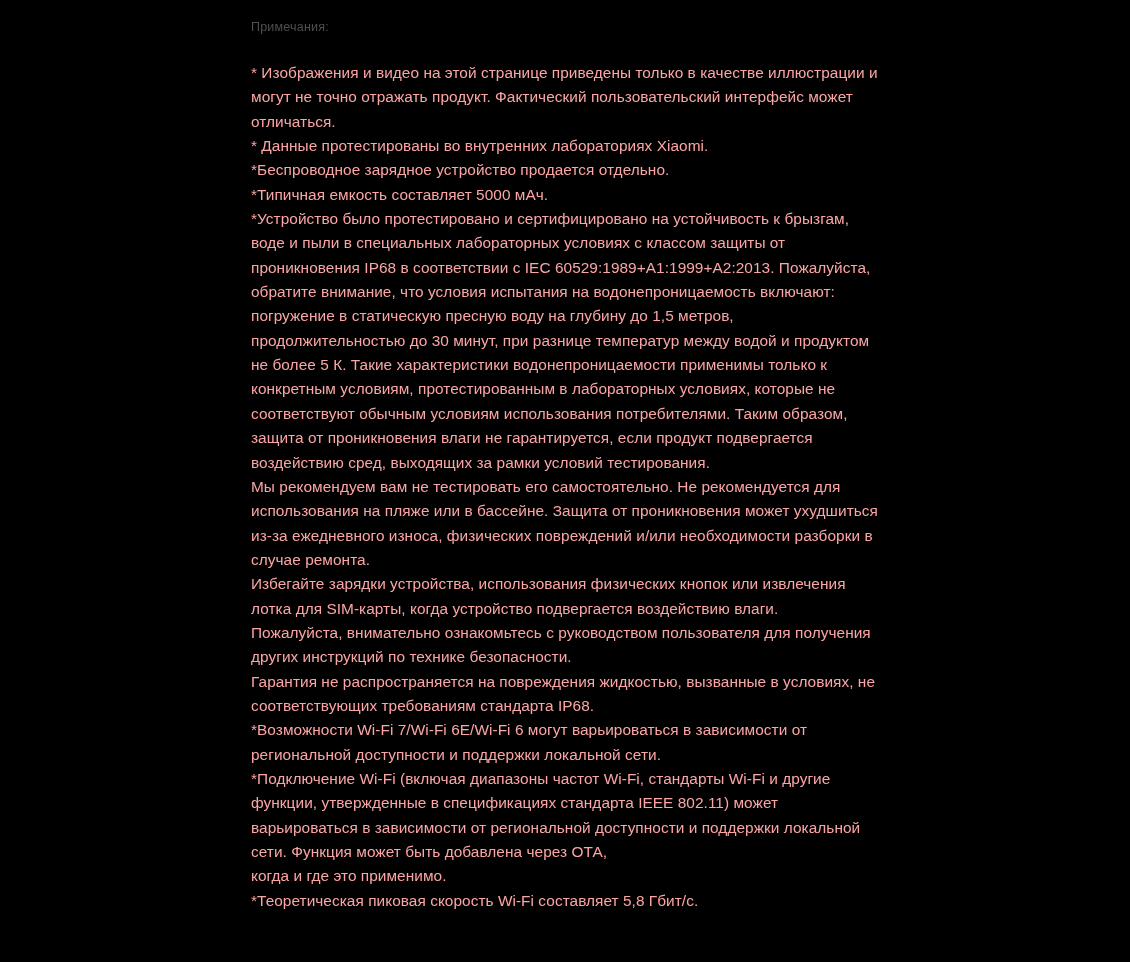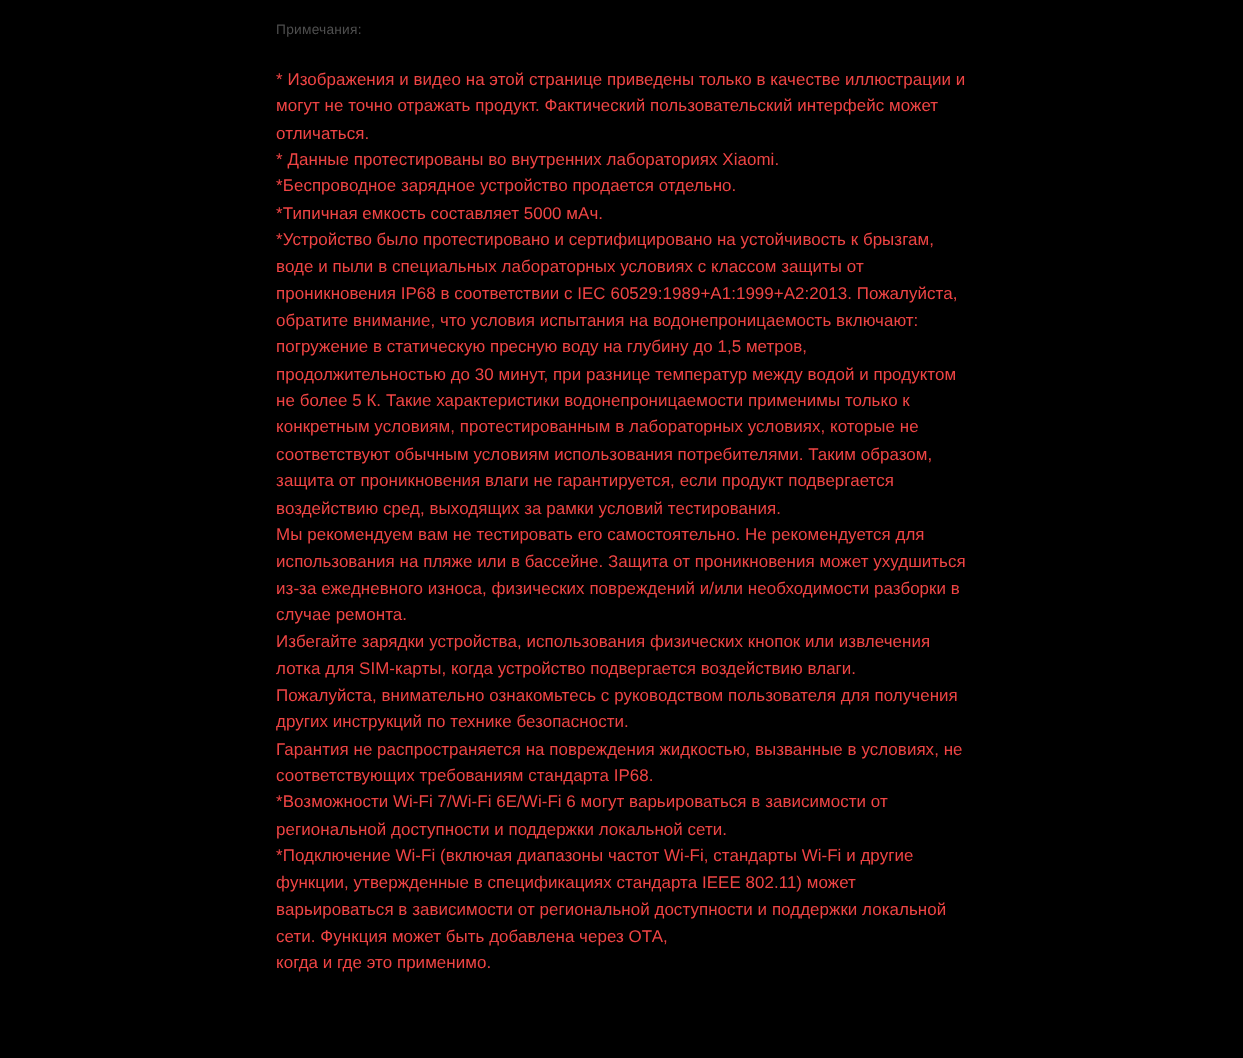--- a/index.html
+++ b/index.html
@@ -40,36 +40,36 @@
     color: #4e4e4e;
   }
 
   .notes-body {
     margin: 0;
     padding-top: 26px;
     font-size: 15.4px;
     line-height: 24.35px;
     font-weight: 400;
     letter-spacing: 0.05px;
-    color: #ef4444;
+    color: #fca5a5;
     white-space: pre-wrap;
     word-wrap: break-word;
   }
 
   .notes-body .para {
     display: block;
   }
 </style>
 </head>
 <body>
 
 <div class="page">
 
   <section class="notes-block">
 
     <h2 class="notes-heading">Примечания:</h2>
 
     <div class="notes-body"><span class="para">* Изображения и видео на этой странице приведены только в качестве иллюстрации и могут не точно отражать продукт. Фактический пользовательский интерфейс может отличаться.</span><span class="para">* Данные протестированы во внутренних лабораториях Xiaomi.</span><span class="para">*Беспроводное зарядное устройство продается отдельно.</span><span class="para">*Типичная емкость составляет 5000 мАч.</span><span class="para">*Устройство было протестировано и сертифицировано на устойчивость к брызгам, воде и пыли в специальных лабораторных условиях с классом защиты от проникновения IP68 в соответствии с IEC 60529:1989+A1:1999+A2:2013. Пожалуйста, обратите внимание, что условия испытания на водонепроницаемость включают: погружение в статическую пресную воду на глубину до 1,5 метров, продолжительностью до 30 минут, при разнице температур между водой и продуктом не более 5 К. Такие характеристики водонепроницаемости применимы только к конкретным условиям, протестированным в лабораторных условиях, которые не соответствуют обычным условиям использования потребителями. Таким образом, защита от проникновения влаги не гарантируется, если продукт подвергается воздействию сред, выходящих за рамки условий тестирования.</span><span class="para">Мы рекомендуем вам не тестировать его самостоятельно. Не рекомендуется для использования на пляже или в бассейне. Защита от проникновения может ухудшиться из-за ежедневного износа, физических повреждений и/или необходимости разборки в случае ремонта.</span><span class="para">Избегайте зарядки устройства, использования физических кнопок или извлечения лотка для SIM-карты, когда устройство подвергается воздействию влаги.</span><span class="para">Пожалуйста, внимательно ознакомьтесь с руководством пользователя для получения других инструкций по технике безопасности.</span><span class="para">Гарантия не распространяется на повреждения жидкостью, вызванные в условиях, не соответствующих требованиям стандарта IP68.</span><span class="para">*Возможности Wi-Fi 7/Wi-Fi 6E/Wi-Fi 6 могут варьироваться в зависимости от региональной доступности и поддержки локальной сети.</span><span class="para">*Подключение Wi-Fi (включая диапазоны частот Wi-Fi, стандарты Wi-Fi и другие функции, утвержденные в спецификациях стандарта IEEE 802.11) может варьироваться в зависимости от региональной доступности и поддержки локальной сети. Функция может быть добавлена через ОТА,
-когда и где это применимо.</span></div>
+когда и где это применимо.</span><span class="para">*Теоретическая пиковая скорость Wi-Fi составляет 5,8 Гбит/с.</span></div>
 
   </section>
 
 </div>
 
 </body></html>

